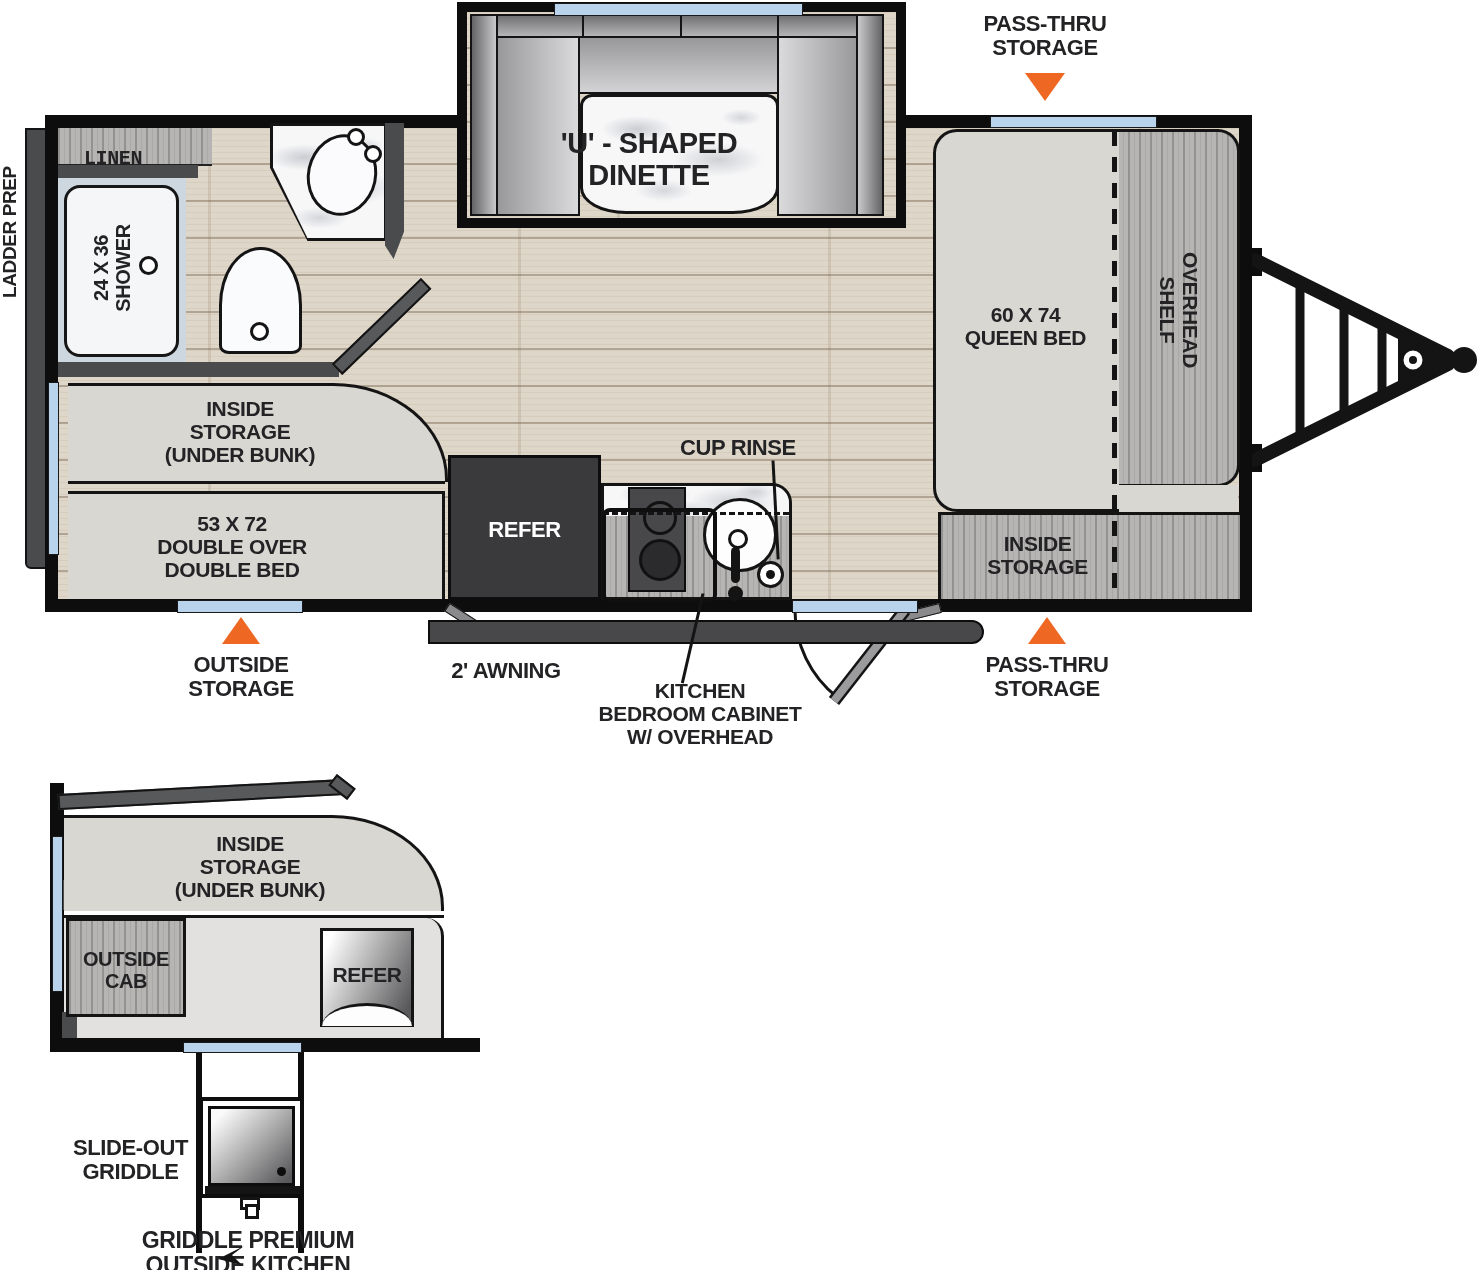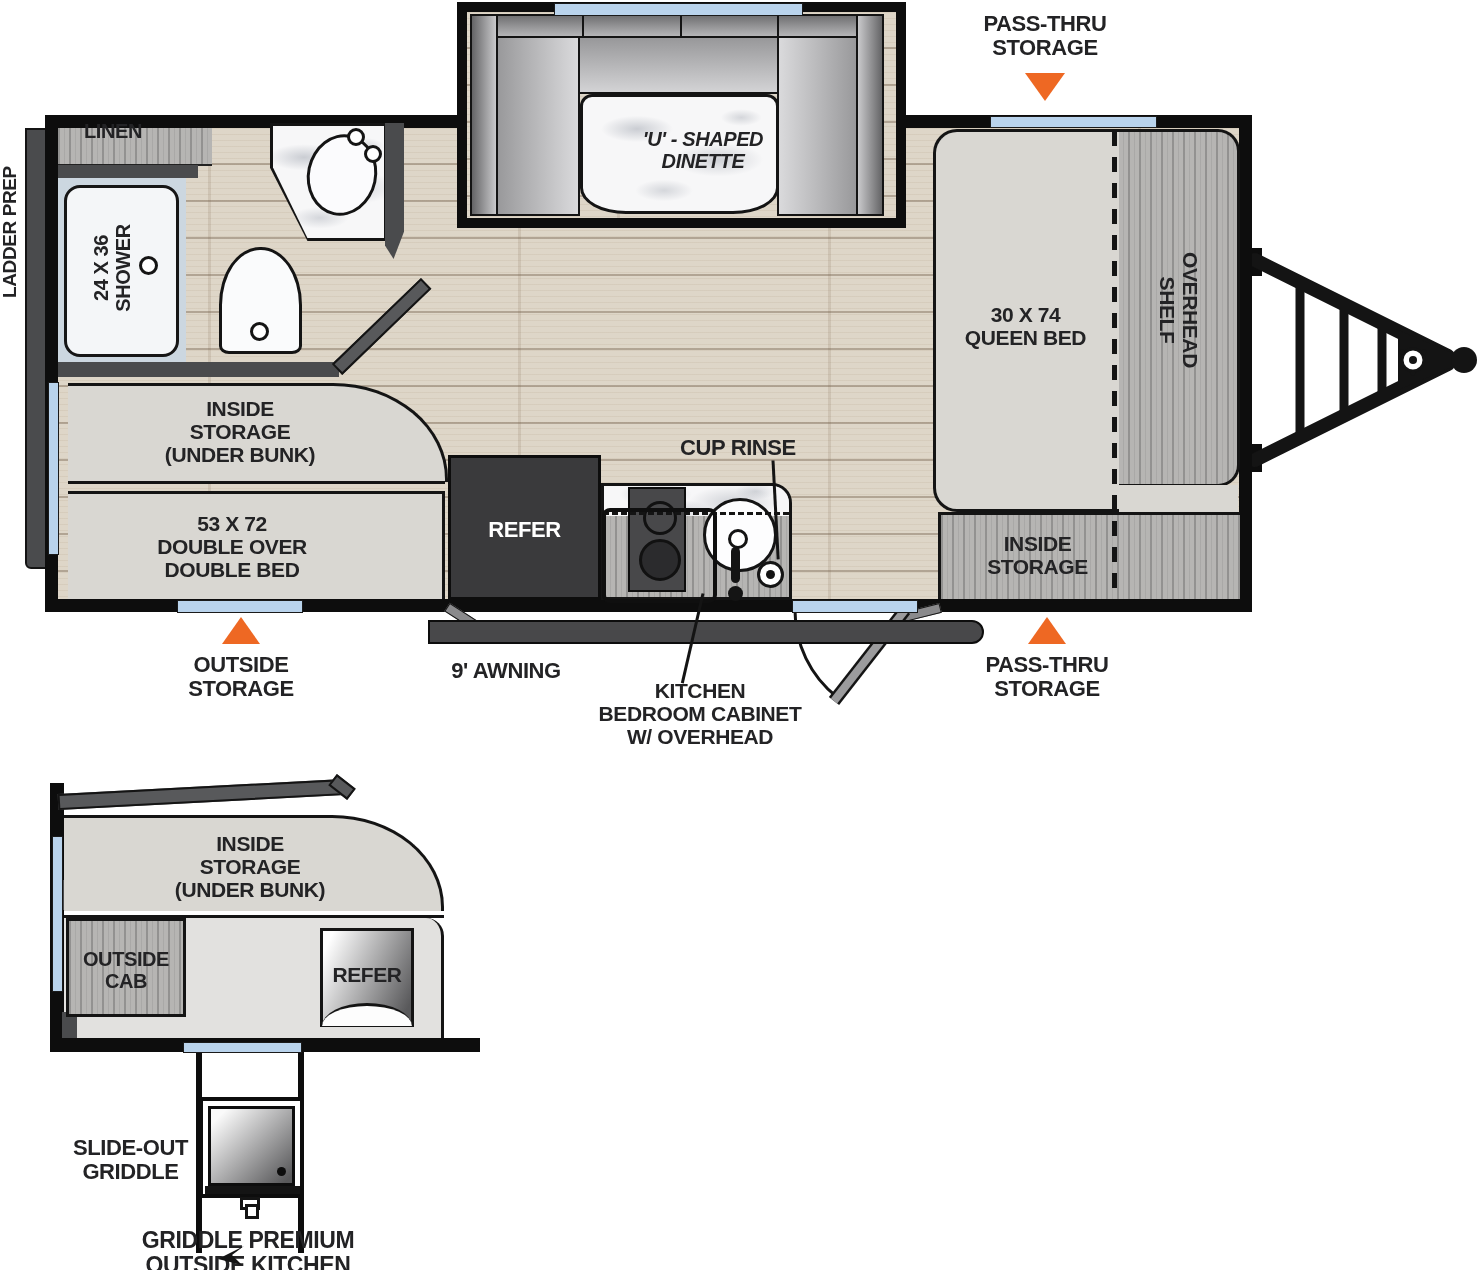--- a/index.html
+++ b/index.html
@@ -37,21 +37,21 @@
 <div id="canvas">
 
   <div>
 
     <div class="abs darkbar" style="left:25px;top:128px;width:22px;height:437px;border:2px solid #141414;border-radius:0 0 6px 6px;"></div>
     <div class="lbl" style="left:-64px;top:221px;width:150px;height:22px;font-size:19px;transform:rotate(-90deg);">LADDER PREP</div>
 
     <div class="abs floor" style="left:45px;top:115px;width:1207px;height:497px;border:13px solid #0d0d0d;box-sizing:border-box;"></div>
 
     <div class="abs grain" style="left:58px;top:128px;width:154px;height:38px;border-bottom:2px solid #222;box-sizing:border-box;"></div>
-    <div class="lbl" style="left:62px;top:120px;width:102px;font-size:20px;">LINEN</div>
+    <div class="lbl" style="left:62px;top:148px;width:102px;font-size:20px;font-family:Liberation Mono, monospace;">LINEN</div>
     <div class="abs darkbar" style="left:58px;top:165px;width:140px;height:13px;"></div>
 
     <div class="abs" style="left:58px;top:178px;width:128px;height:185px;background:#ccd7e0;"></div>
     <div class="abs" style="left:64px;top:185px;width:115px;height:172px;background:#f4f6f8;border:3px solid #161616;border-radius:16px;box-sizing:border-box;">
       <div class="circ" style="left:72px;top:68px;width:13px;height:13px;border:3px solid #141414;background:#fff;"></div>
     </div>
     <div class="lbl" style="left:27px;top:246px;width:170px;height:44px;font-size:20px;transform:rotate(-90deg);">
       <div>24 X 36</div>
       <div>SHOWER</div>
     </div>
@@ -76,21 +76,21 @@
     <div class="abs" style="left:496px;top:14px;width:388px;height:24px;background:linear-gradient(180deg,#707072,#b5b5b7);border:2px solid #141414;box-sizing:border-box;z-index:16;">
       <div class="abs" style="left:84px;top:0;width:2px;height:100%;background:#141414;"></div>
       <div class="abs" style="left:182px;top:0;width:2px;height:100%;background:#141414;"></div>
       <div class="abs" style="left:279px;top:0;width:2px;height:100%;background:#141414;"></div>
     </div>
     <div class="abs" style="left:856px;top:14px;width:28px;height:202px;background:linear-gradient(270deg,#646466,#c9c9cb);border:2px solid #141414;box-sizing:border-box;z-index:16;"></div>
     <div class="abs" style="left:496px;top:36px;width:84px;height:180px;background:linear-gradient(90deg,#99999b,#dadadc);border:2px solid #141414;box-sizing:border-box;z-index:16;"></div>
     <div class="abs" style="left:578px;top:36px;width:201px;height:58px;background:linear-gradient(180deg,#98989a,#d3d3d5);border:2px solid #141414;box-sizing:border-box;z-index:16;"></div>
     <div class="abs" style="left:777px;top:36px;width:81px;height:180px;background:linear-gradient(270deg,#99999b,#dadadc);border:2px solid #141414;box-sizing:border-box;z-index:16;"></div>
     <div class="abs marble" style="left:580px;top:94px;width:199px;height:120px;border:3px solid #141414;box-sizing:border-box;border-radius:12px 12px 46px 46px / 12px 12px 26px 26px;z-index:17;"></div>
-    <div class="lbl" style="left:581px;top:128px;width:244px;font-size:20px;font-style:italic;">
+    <div class="lbl" style="left:527px;top:128px;width:244px;font-size:29px;">
       <div>'U' - SHAPED</div>
       <div>DINETTE</div>
     </div>
 
     <div class="abs furn" style="left:68px;top:383px;width:380px;height:99px;border:3px solid #141414;border-left:none;border-bottom:none;box-sizing:border-box;border-top-right-radius:115px 96px;"></div>
     <div class="lbl" style="left:128px;top:397px;width:224px;font-size:21px;">
       <div>INSIDE</div>
       <div>STORAGE</div>
       <div>(UNDER BUNK)</div>
     </div>
@@ -132,21 +132,21 @@
       <div>W/ OVERHEAD</div>
     </div>
     <div class="line" style="left:703px;top:592px;width:92px;transform:rotate(103deg);"></div>
 
     <div class="abs grain" style="left:1117px;top:129px;width:123px;height:358px;border:3px solid #141414;border-left:none;box-sizing:border-box;border-radius:0 22px 22px 0;"></div>
     <div class="abs furn" style="left:1117px;top:485px;width:121px;height:27px;"></div>
     <div class="abs furn" style="left:933px;top:129px;width:186px;height:383px;border:3px solid #141414;border-right:none;box-sizing:border-box;border-radius:24px 0 0 24px;"></div>
     <div class="abs grain" style="left:938px;top:512px;width:302px;height:87px;border-top:3px solid #141414;border-left:3px solid #141414;box-sizing:border-box;"></div>
     <div class="abs dash-v" style="left:1112px;top:131px;height:468px;"></div>
     <div class="lbl" style="left:958px;top:303px;width:135px;font-size:21px;">
-      <div>30 X 74</div>
+      <div>60 X 74</div>
       <div>QUEEN BED</div>
     </div>
     <div class="lbl" style="left:1105px;top:288px;width:150px;height:44px;font-size:21px;transform:rotate(90deg);">
       <div>OVERHEAD</div>
       <div>SHELF</div>
     </div>
     <div class="lbl" style="left:955px;top:532px;width:165px;font-size:21px;">
       <div>INSIDE</div>
       <div>STORAGE</div>
     </div>
@@ -171,21 +171,21 @@
 
     <svg class="abs" style="left:760px;top:595px;z-index:35;" width="200" height="130" viewBox="0 0 200 130">
       <path d="M 35 15 A 110 110 0 0 0 77 102" fill="none" stroke="#141414" stroke-width="3"></path>
       <line x1="145" y1="15" x2="74" y2="106" stroke="#141414" stroke-width="13"></line>
       <line x1="145" y1="15" x2="74" y2="106" stroke="#9b9b9d" stroke-width="8"></line>
     </svg>
 
     <div class="abs" style="left:447px;top:602px;width:32px;height:8px;background:#8a8a8c;border:1px solid #141414;transform-origin:0 50%;transform:rotate(33deg);z-index:34;"></div>
     <div class="abs" style="left:896px;top:614px;width:44px;height:8px;background:#8a8a8c;border:1px solid #141414;transform-origin:0 50%;transform:rotate(-14deg);z-index:34;"></div>
     <div class="abs" style="left:428px;top:620px;width:556px;height:24px;background:#48484a;border:2px solid #0d0d0d;box-sizing:border-box;border-radius:0 12px 12px 0;z-index:36;"></div>
-    <div class="lbl" style="left:440px;top:659px;width:132px;font-size:22px;">9' AWNING</div>
+    <div class="lbl" style="left:440px;top:659px;width:132px;font-size:22px;">2' AWNING</div>
 
     <div class="lbl" style="left:955px;top:12px;width:180px;font-size:22px;">
       <div>PASS-THRU</div>
       <div>STORAGE</div>
     </div>
     <div class="abs tri-down" style="left:1025px;top:73px;"></div>
 
     <div class="abs tri-up" style="left:222px;top:617px;"></div>
     <div class="lbl" style="left:166px;top:653px;width:150px;font-size:22px;">
       <div>OUTSIDE</div>

